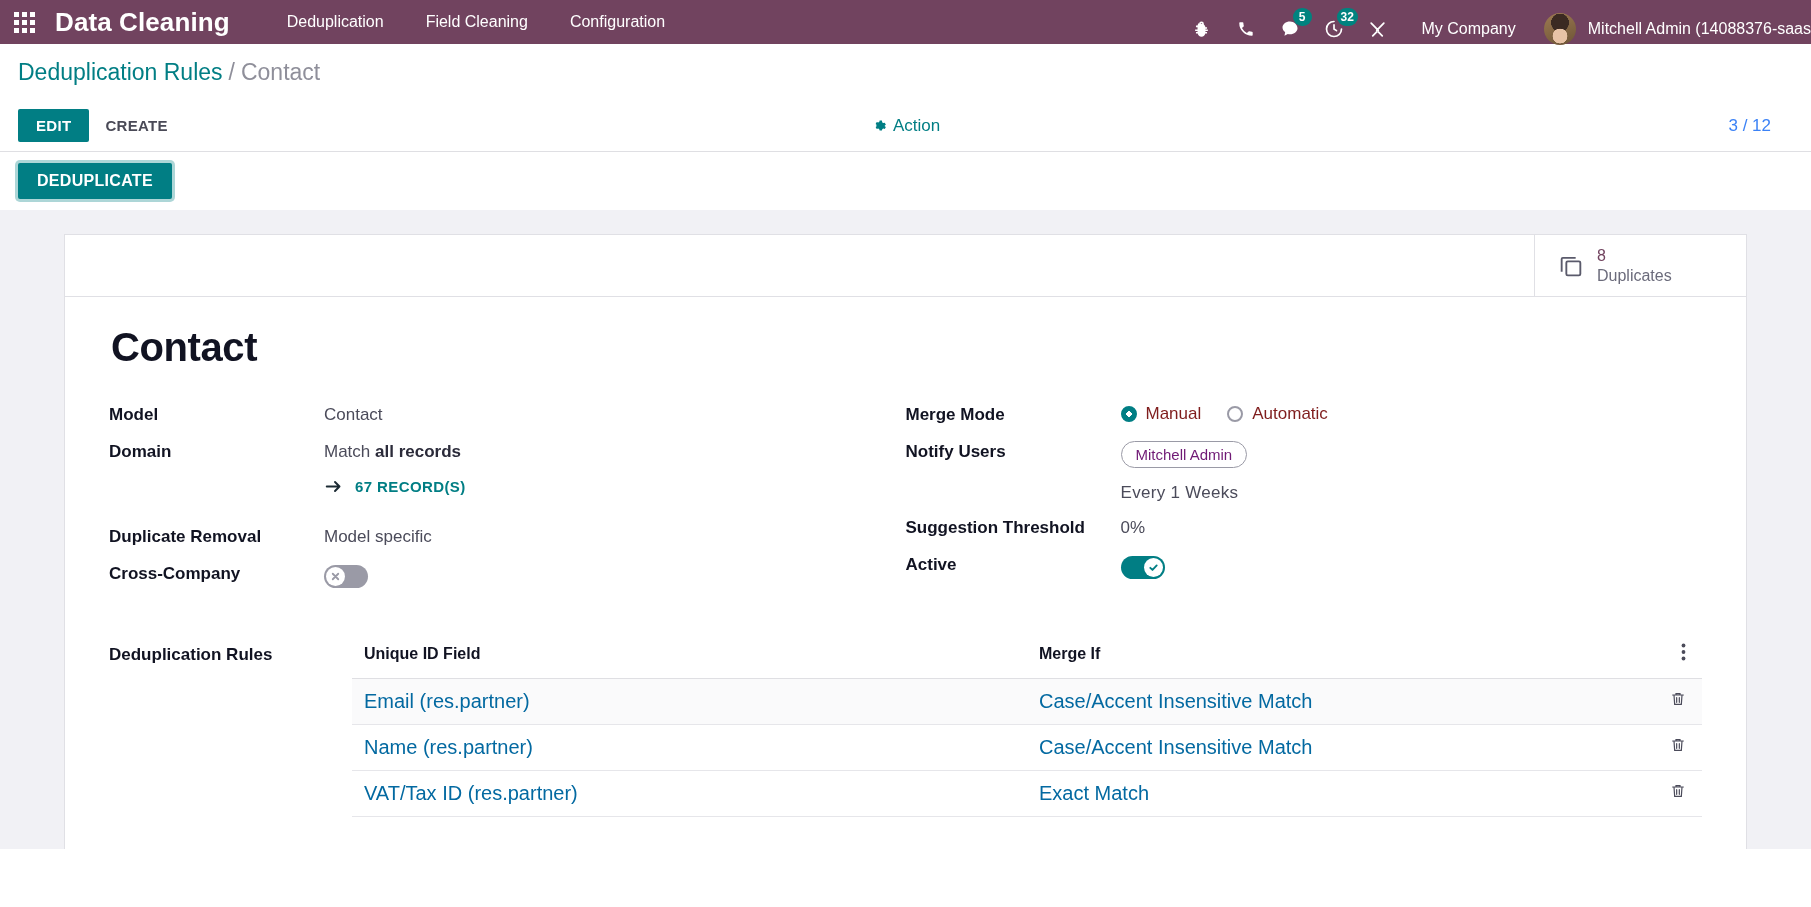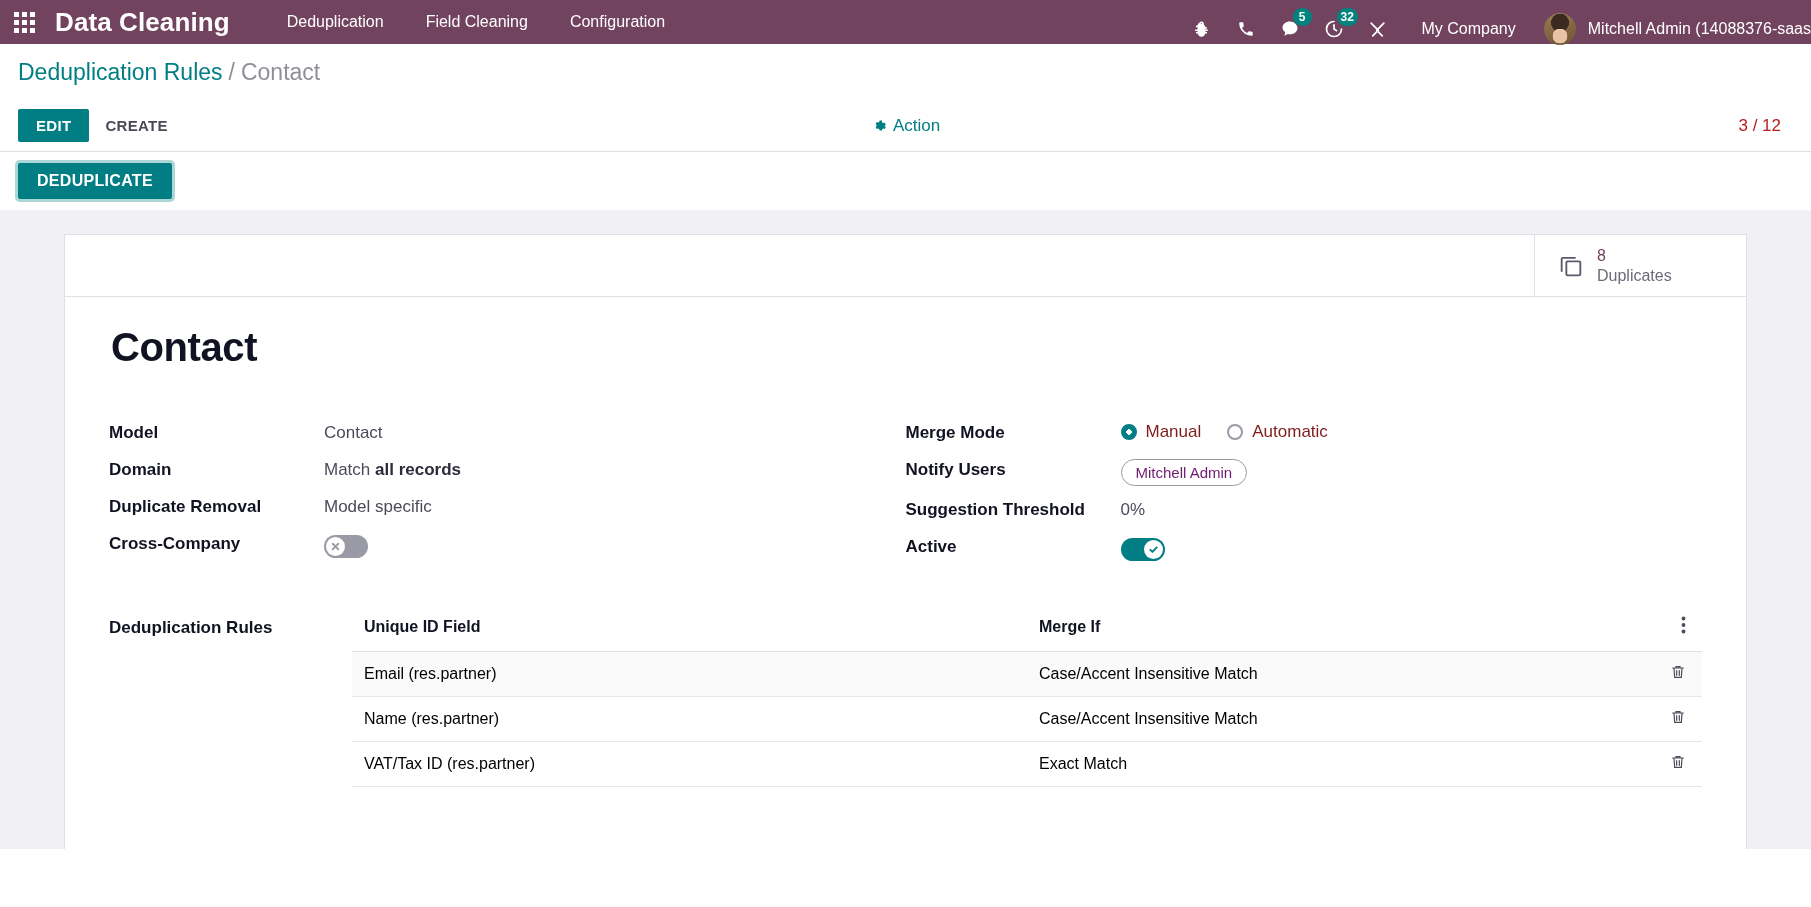--- a/index.html
+++ b/index.html
@@ -142,22 +142,22 @@
     position: absolute;
     left: 50%;
     transform: translateX(-50%);
     color: #017e84;
     font-size: 17px;
     display: flex; align-items: center; gap: 7px;
     cursor: pointer;
   }
   .pager {
     position: absolute;
-    right: 30px;
-    color: #b91c1c;
+    right: 40px;
+    color: #3b82f6;
     font-size: 17px;
     cursor: pointer;
   }
 
   
   .subbar {
     height: 58px;
     display: flex; align-items: center;
     padding-left: 18px;
     background: #ffffff;
@@ -215,21 +215,21 @@
   .form-body { padding: 28px 44px 0 44px; }
   .record-title {
     font-size: 40px;
     font-weight: bold;
     color: #111322;
     letter-spacing: -0.4px;
     margin-bottom: 32px;
     margin-left: 2px;
   }
   .cols { display: flex; gap: 0; }
-  .col { width: 50%; margin-top: 18px; }
+  .col { width: 50%; }
   .col-left { padding-right: 40px; }
 
   .frow {
     display: flex;
     align-items: flex-start;
     min-height: 37px;
   }
   .flabel {
     width: 215px;
     flex: 0 0 215px;
@@ -319,22 +319,22 @@
     font-size: 16px;
     font-weight: bold;
     color: #111322;
     padding: 4px 0 13px 12px;
     border-bottom: 1px solid #dfdfe3;
   }
   th.th-field { width: 50%; }
   th.th-merge { width: 46%; }
   th.th-opts { width: 4%; text-align: right; padding-right: 16px; }
   tbody td {
-    font-size: 16px;
-    color: #000000;
+    font-size: 20px;
+    color: #0369a1;
     padding: 11px 0 11px 12px;
     border-bottom: 1px solid #e6e6ea;
   }
   tbody tr.alt td { background: #fafafb; }
   td.td-del { text-align: right; padding-right: 16px; }
   .del-icon { color: #4b4b5a; cursor: pointer; }
   .opts-icon { color: #4b4b5a; cursor: pointer; display: inline-block; }
 </style>
 </head>
 <body>
@@ -445,20 +445,29 @@
             <div class="fvalue">Contact</div>
           </div>
 
           <div class="frow">
             <div class="flabel">Domain</div>
             <div class="fvalue">
               <span>Match </span><b>all records</b>
             </div>
           </div>
 
+          <div class="frow" style="min-height:48px;">
+            <div class="flabel"></div>
+            <div class="records-link">
+              <svg width="19" height="15" viewBox="0 0 24 20" fill="none" stroke="#1b2a33" stroke-width="2.6" stroke-linecap="round" stroke-linejoin="round">
+                <path d="M3 10h17M14 4l6 6-6 6"></path>
+              </svg>
+              <span>67 RECORD(S)</span>
+            </div>
+          </div>
 
           <div class="frow">
             <div class="flabel">Duplicate Removal</div>
             <div class="fvalue">Model specific</div>
           </div>
 
           <div class="frow" style="min-height:44px;">
             <div class="flabel">Cross-Company</div>
             <div class="toggle off">
               <div class="knob">
@@ -487,20 +496,24 @@
             </div>
           </div>
 
           <div class="frow" style="min-height:40px;">
             <div class="flabel">Notify Users</div>
             <div style="padding-top:2px;">
               <span class="tag">Mitchell Admin</span>
             </div>
           </div>
 
+          <div class="frow" style="min-height:36px;">
+            <div class="flabel"></div>
+            <div class="interval">Every  1  Weeks</div>
+          </div>
 
           <div class="frow">
             <div class="flabel">Suggestion Threshold</div>
             <div class="fvalue">0%</div>
           </div>
 
           <div class="frow" style="min-height:44px;">
             <div class="flabel">Active</div>
             <div class="toggle on">
               <div class="knob">

